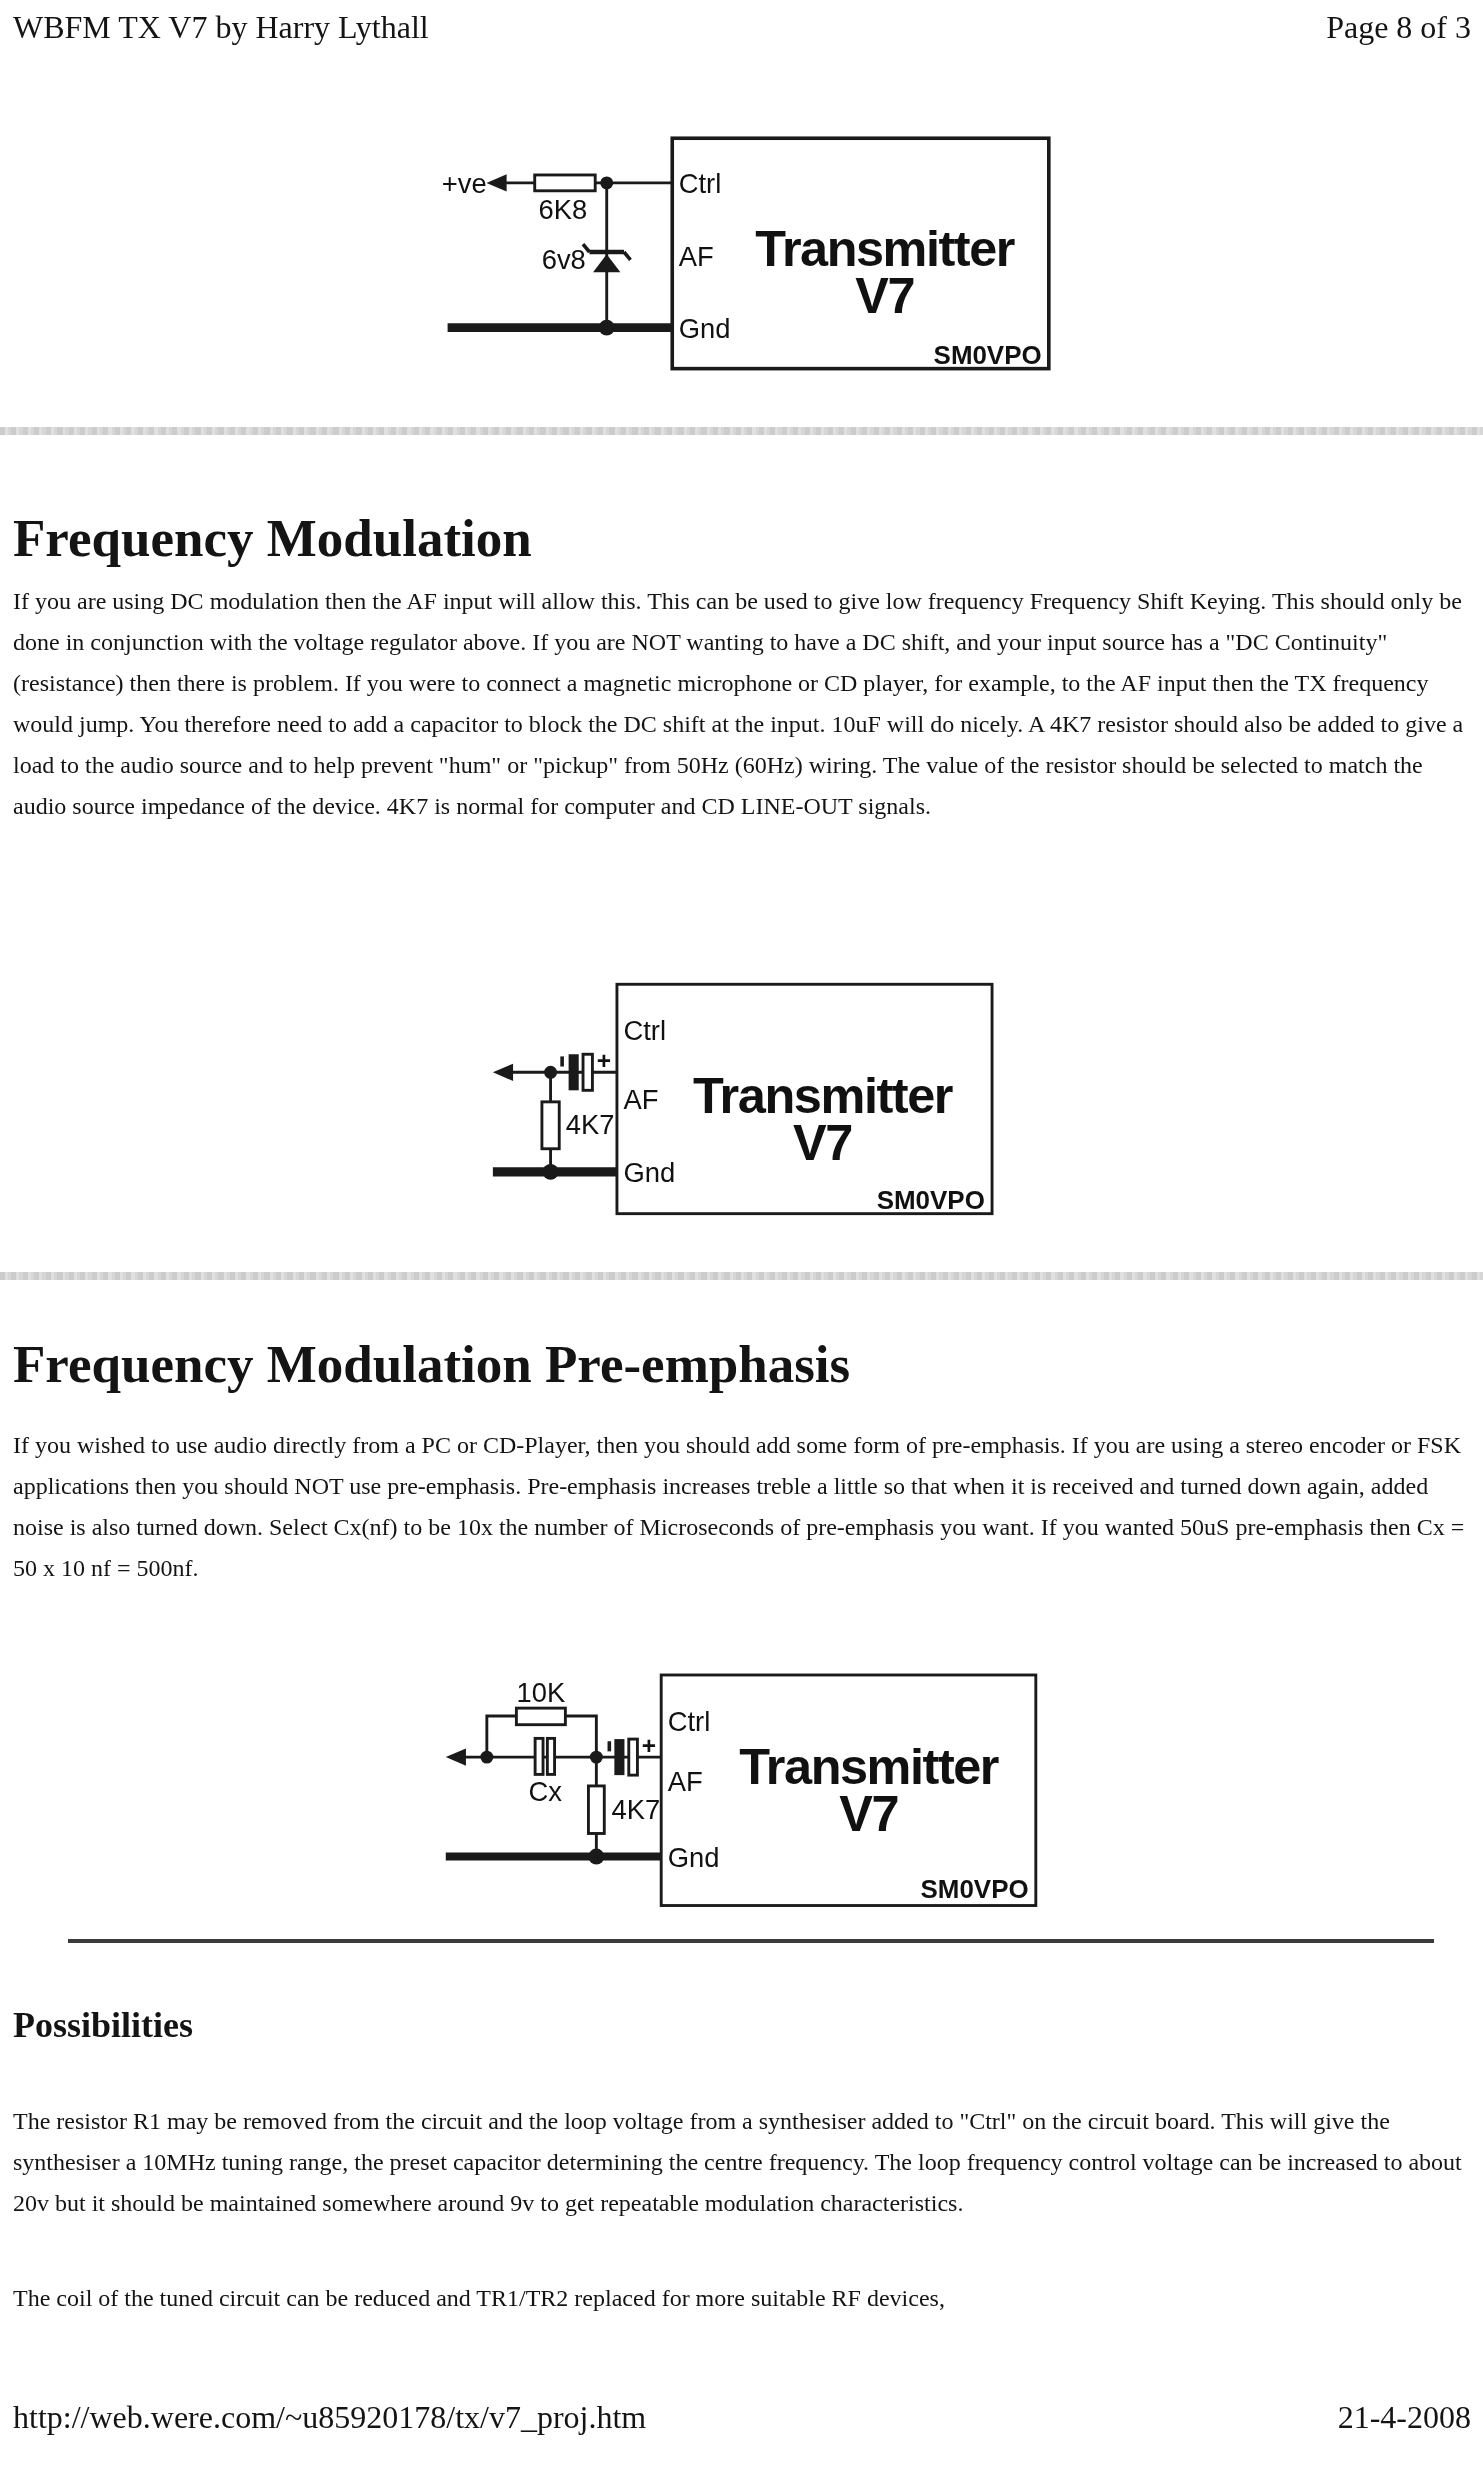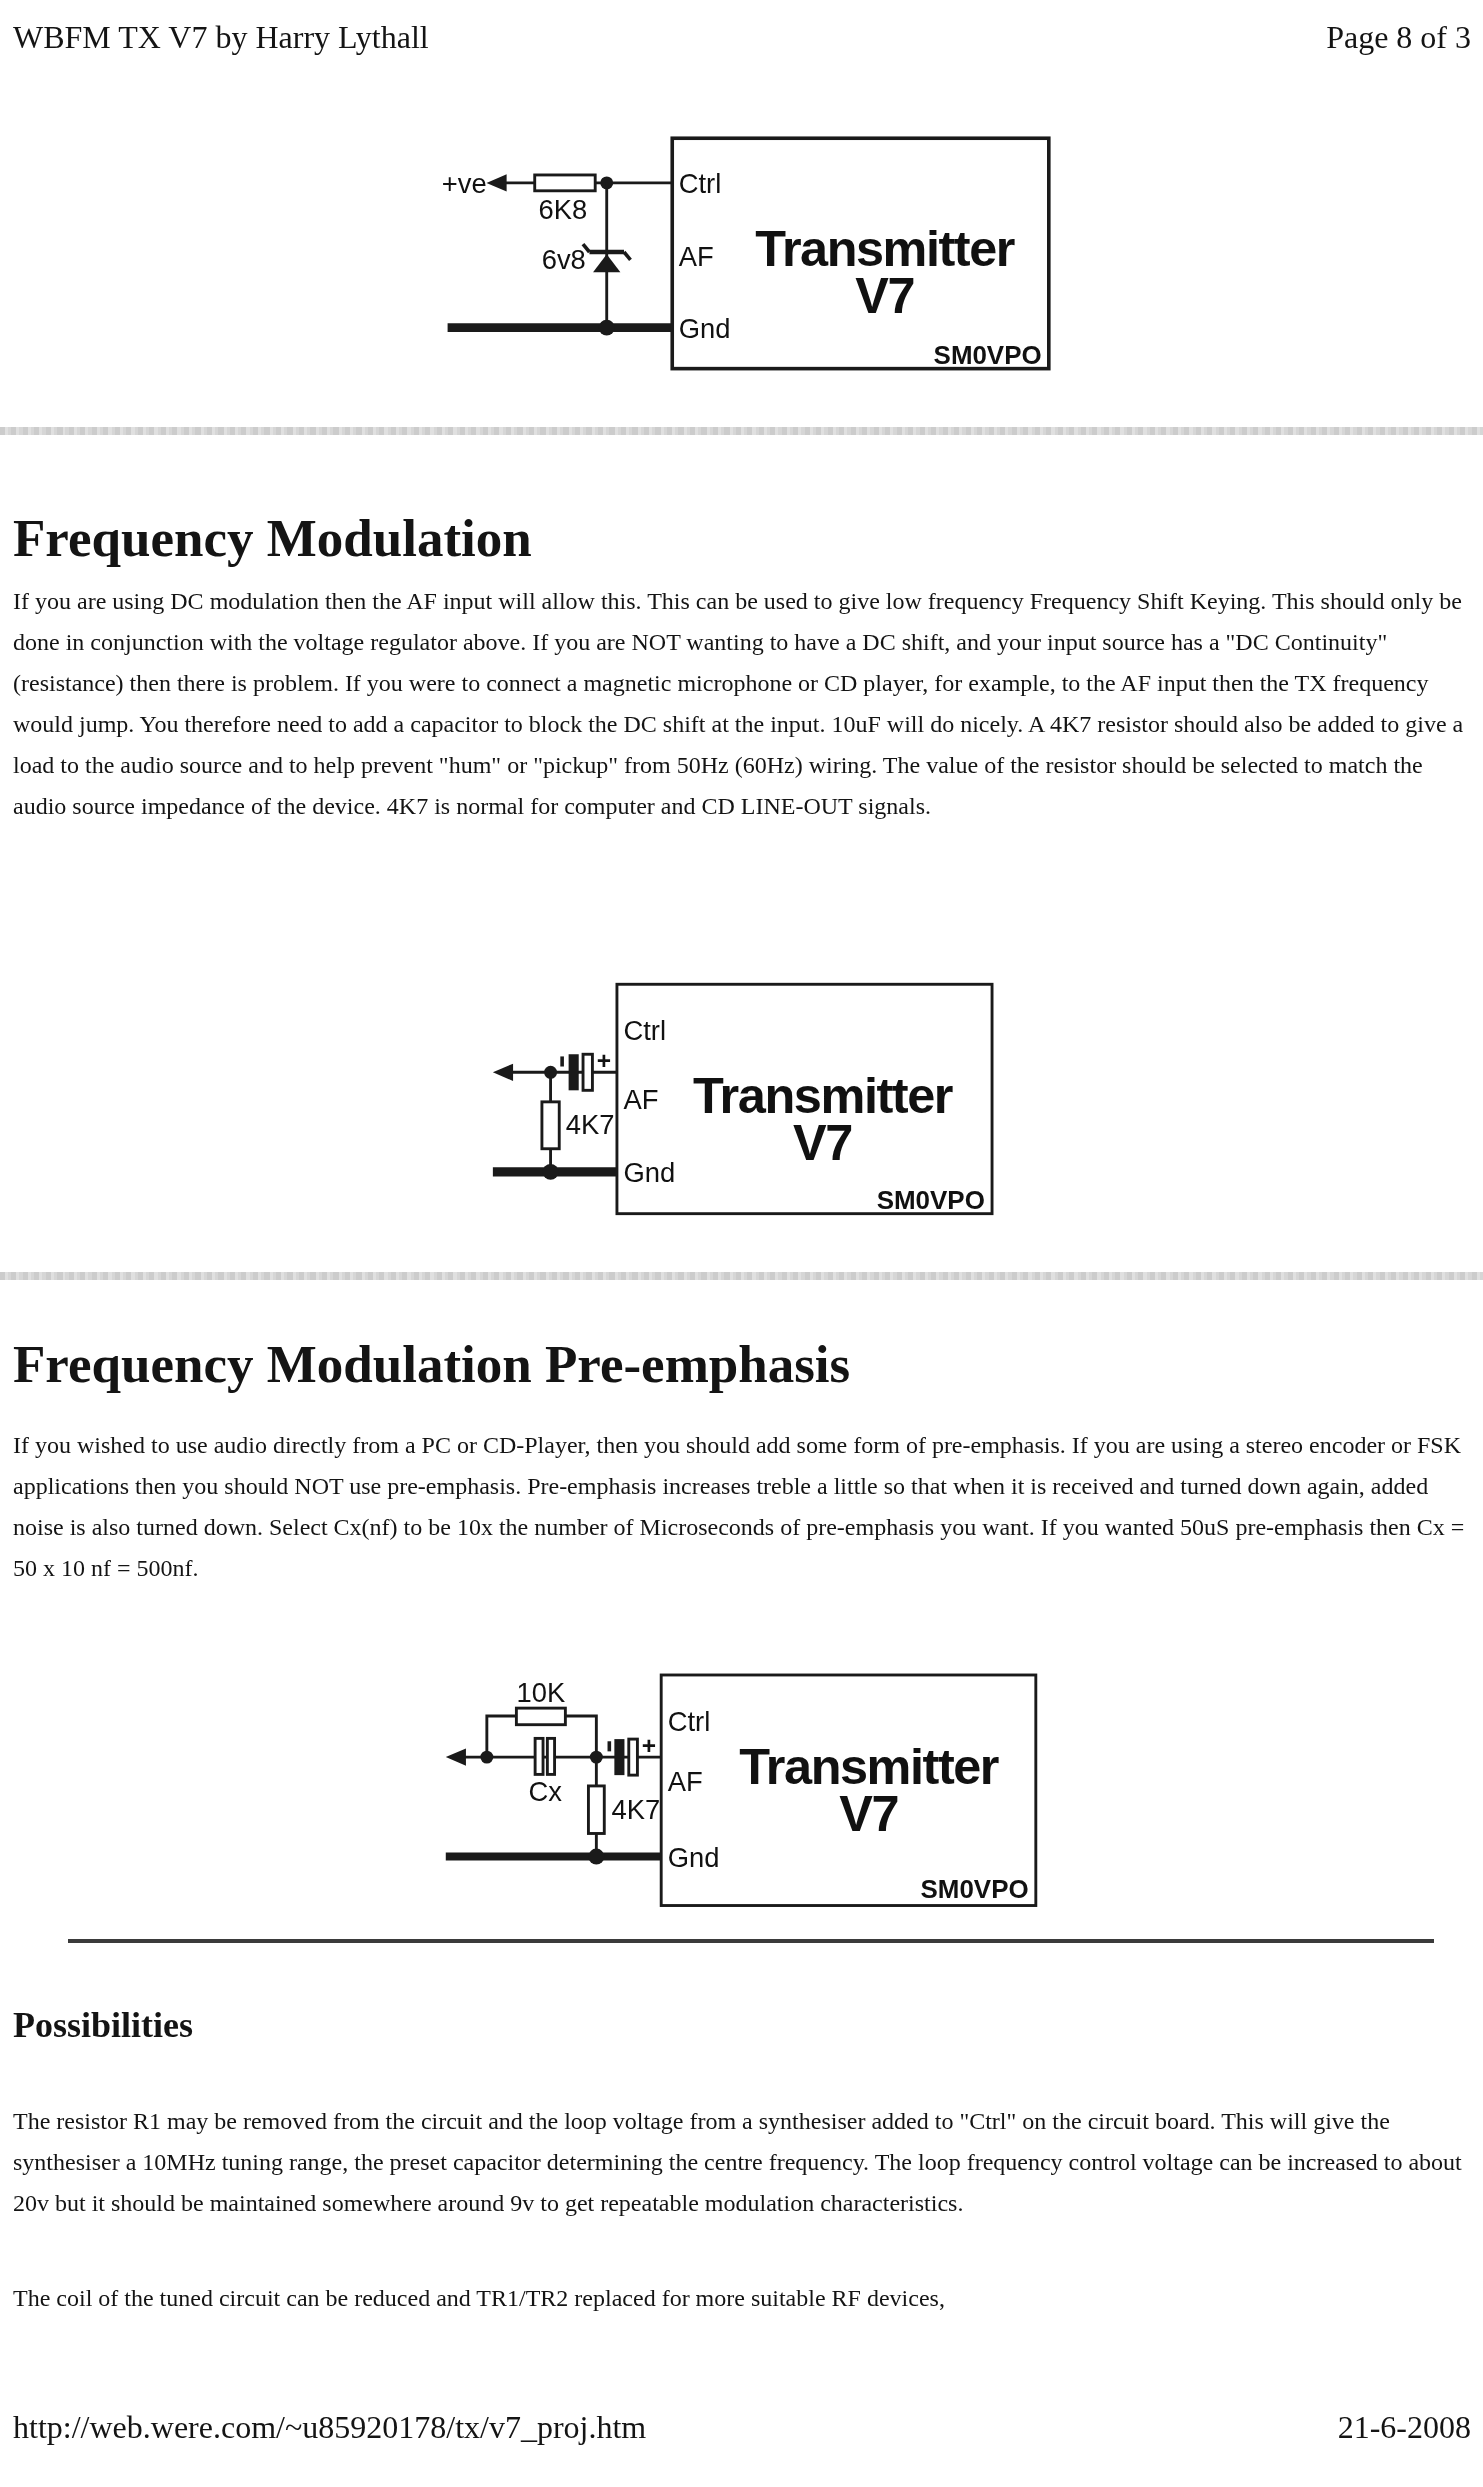--- a/index.html
+++ b/index.html
@@ -1,20 +1,20 @@
 <!DOCTYPE html>
 <html style="font-size:11.5px"><head>
 <meta charset="utf-8">
 <style>
   html,body{margin:0;padding:0;background:#888;}
   #page{position:relative;width:1484px;height:2487px;background:#ffffff;overflow:hidden;
         font-family:"Liberation Serif", serif;color:#141414;}
   .abs{position:absolute;}
   .row{display:flex;justify-content:space-between;align-items:baseline;}
-  .hdr{font-size:32px;margin-top:10px;}
+  .hdr{font-size:32px;}
   .h2{font-size:53px;font-weight:700;}
   .h1{font-size:36px;font-weight:700;}
   .body{font-size:24px;line-height:41px;text-align:left;}
   .hr-light{height:8px;background:repeating-linear-gradient(90deg,#cccccc 0 5px,#e0e0e0 5px 8px,#d6d6d6 8px 11.5px);}
   .hr-dark{height:3.6px;background:#3b3b3b;}
   svg text{font-family:"Liberation Sans", sans-serif;fill:#111;}
   svg .pin{font-size:38px;}
   svg .lbl{font-size:38px;}
   svg .plus{font-size:34px;font-weight:700;}
   svg .big{font-size:70px;font-weight:700;letter-spacing:-2px;}
@@ -158,17 +158,17 @@
   <div class="abs hr-dark" style="left:68px;top:1939px;width:1366px;"></div>
 
   <div class="abs h1" style="left:13px;top:2004px;">Possibilities</div>
 
   <div class="abs body" style="left:13px;top:2101px;width:1458px;">The resistor R1 may be removed from the circuit and the loop voltage from a synthesiser added to "Ctrl" on the circuit board. This will give the synthesiser a 10MHz tuning range, the preset capacitor determining the centre frequency. The loop frequency control voltage can be increased to about 20v but it should be maintained somewhere around 9v to get repeatable modulation characteristics.</div>
 
   <div class="abs body" style="left:13px;top:2278px;width:1458px;">The coil of the tuned circuit can be reduced and TR1/TR2 replaced for more suitable RF devices,</div>
 
   <div class="abs row hdr" style="left:13px;top:2399px;width:1458px;">
     <span>http://web.were.com/~u85920178/tx/v7_proj.htm</span>
-    <span>21-6-2008</span>
+    <span>21-4-2008</span>
   </div>
 
 </div>
 
 
 </body></html>

